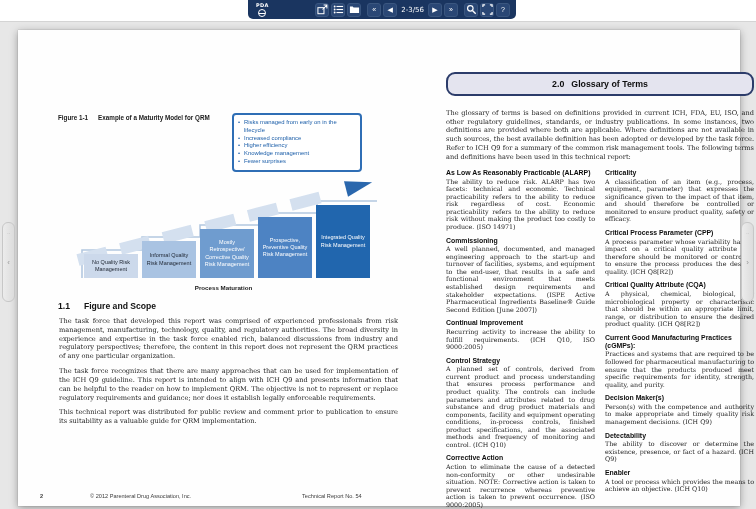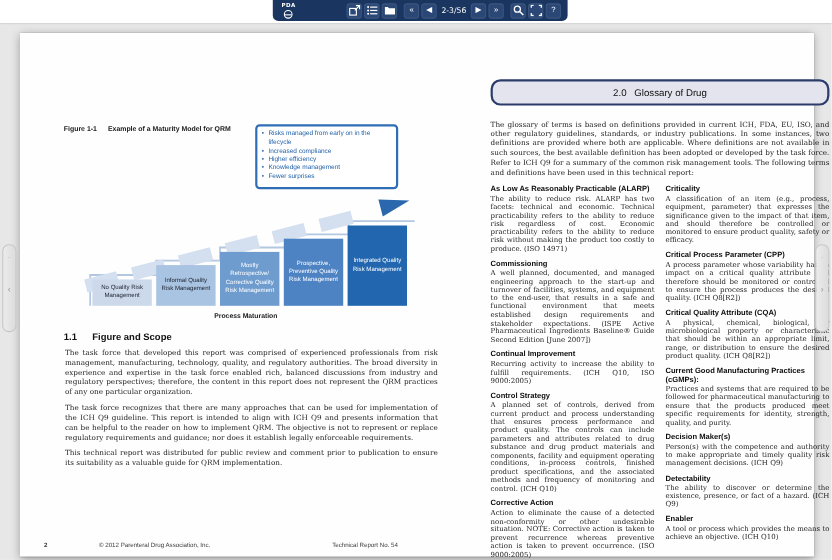--- a/index.html
+++ b/index.html
@@ -64,21 +64,21 @@
   .body-copy p{margin:0 0 6px 1px;}
 
   .pg-footer{position:absolute;left:22px;right:14px;bottom:13px;font-size:5.6px;color:#3c3c3c;}
   .pg-footer .pf-num{position:absolute;left:0;font-weight:bold;}
   .pg-footer .pf-copy{position:absolute;left:50px;}
   .pg-footer .pf-rep{position:absolute;left:262px;}
 
   
   .gloss-header{position:absolute;left:28px;top:42px;width:308px;height:24px;background:#e4e4ef;
                 border:2px solid #2c3c6a;border-radius:9px;display:flex;align-items:center;justify-content:center;
-                font-size:8.8px;font-weight:normal;color:#0e0e0e;}
+                font-size:8.8px;font-weight:bold;color:#0e0e0e;}
   .gloss-header .gh-num{margin-right:7px;}
   .gloss-intro{position:absolute;left:28px;top:79px;width:308px;font-family:"DejaVu Serif",serif;
                font-size:6.6px;line-height:1.32;color:#1c1c1c;text-align:justify;}
   .gloss-cols{position:absolute;left:28px;top:137px;width:308px;display:flex;gap:10px;}
   .gloss-col{width:149px;}
   .entry{margin-bottom:0;}
   .term{font-size:6.9px;font-weight:bold;color:#0d0d0d;margin:6px 0 1px 0;line-height:1.12;}
   .entry:first-child .term{margin-top:2px;}
   .def{font-family:"DejaVu Serif",serif;font-size:6.35px;line-height:1.19;color:#1c1c1c;text-align:justify;}
 </style>
@@ -230,21 +230,21 @@
       <span class="pf-num">2</span>
       <span class="pf-copy">© 2012 Parenteral Drug Association, Inc.</span>
       <span class="pf-rep">Technical Report No. 54</span>
     </div>
   </div>
 
   <div class="page right">
 
     <div class="gloss-header">
       <span class="gh-num">2.0</span>
-        <span>Glossary of Drug</span>
+        <span>Glossary of Terms</span>
     </div>
 
     <div class="gloss-intro">The glossary of terms is based on definitions provided in current ICH, FDA, EU, ISO, and other regulatory guidelines, standards, or industry publications. In some instances, two definitions are provided where both are applicable. Where definitions are not available in such sources, the best available definition has been adopted or developed by the task force. Refer to ICH Q9 for a summary of the common risk management tools. The following terms and definitions have been used in this technical report:</div>
 
     <div class="gloss-cols">
       <div class="gloss-col">
 
           <div class="entry">
             <div class="term">As Low As Reasonably Practicable (ALARP)</div>
             <div class="def">The ability to reduce risk. ALARP has two facets: technical and economic. Technical practicability refers to the ability to reduce risk regardless of cost. Economic practicability refers to the ability to reduce risk without making the product too costly to produce. (ISO 14971)</div>

